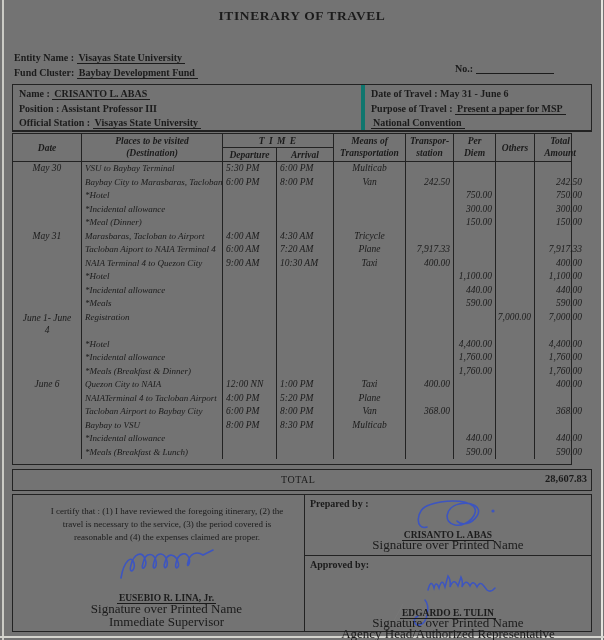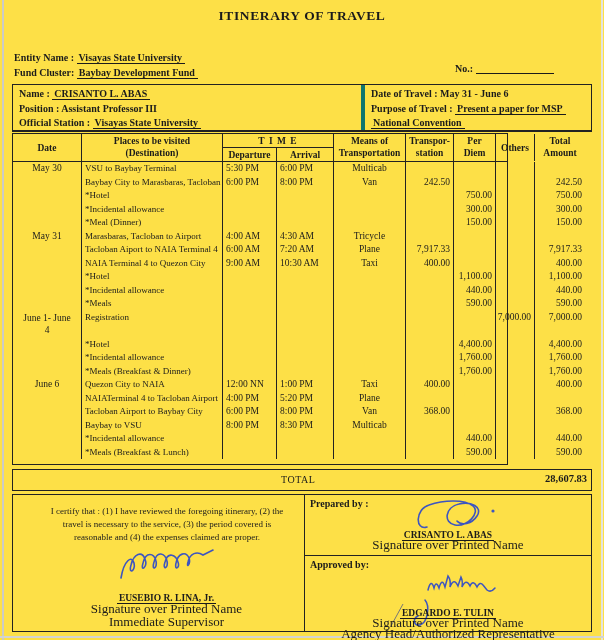--- a/index.html
+++ b/index.html
@@ -1,38 +1,38 @@
 <!DOCTYPE html>
 <html><head>
 <meta charset="utf-8">
 <style>
   * { margin:0; padding:0; box-sizing:border-box; }
   html,body { background:#ffffff; }
   .page {
-    position:relative; width:604px; height:640px; background:#fde047;
+    position:relative; width:604px; height:640px; background:#737373;
     font-family:"Liberation Serif", serif; color:#1b1b1b; overflow:hidden;
   }
   .scan-left  { position:absolute; left:2px; top:0; width:2px; height:100%; background:#cbcbc5; }
   .scan-right { position:absolute; right:1px; top:0; width:2px; height:100%; background:#e3e3dd; }
   .scan-bottom{ position:absolute; left:0; bottom:2px; width:100%; height:2px; background:#d4d4ce; }
 
   .title { position:absolute; top:8px; left:0; width:100%; text-align:center;
            font-size:13.5px; font-weight:bold; letter-spacing:0.6px; }
 
   .line { position:absolute; font-size:10px; font-weight:bold; white-space:nowrap; }
   .uval { border-bottom:1px solid #1b1b1b; padding:0 3px 0 2px; }
   .blankline { display:inline-block; width:78px; border-bottom:1px solid #1b1b1b; height:10px; vertical-align:bottom; }
 
   .info-box { position:absolute; left:12px; top:84px; width:580px; height:48px;
               border:1px solid #222; border-bottom-width:2px; display:flex; }
   .info-cell { padding:2px 6px; font-size:10px; font-weight:bold; line-height:14.5px; white-space:nowrap; }
   .info-left { width:352px; border-right:4px solid #0f766e; }
   .info-right{ flex:1; }
 
-  .itable { position:absolute; left:12px; top:133px; width:496px; border:1px solid #222; }
+  .itable { position:absolute; left:12px; top:133px; width:560px; border:1px solid #222;font-style:italic; }
   .thead { display:grid; grid-template-columns:69px 141px 54px 57px 72px 48px 42px 39px 50px;
            grid-template-rows:14px 13px; border-bottom:1px solid #222;
            font-size:9.5px; font-weight:bold; text-align:center; }
   .th { border-right:1px solid #222; display:flex; align-items:center; justify-content:center; }
   .th:last-child,.th.noright { border-right:none; }
   .th.span2 { grid-row:1/3; }
   .th.time-h { grid-column:3/5; grid-row:1; border-bottom:1px solid #222; letter-spacing:1px; }
   .pre { white-space:pre-line; line-height:11.5px; }
 
   .tbody { display:grid; grid-template-columns:69px 141px 54px 57px 72px 48px 42px 39px 50px;

